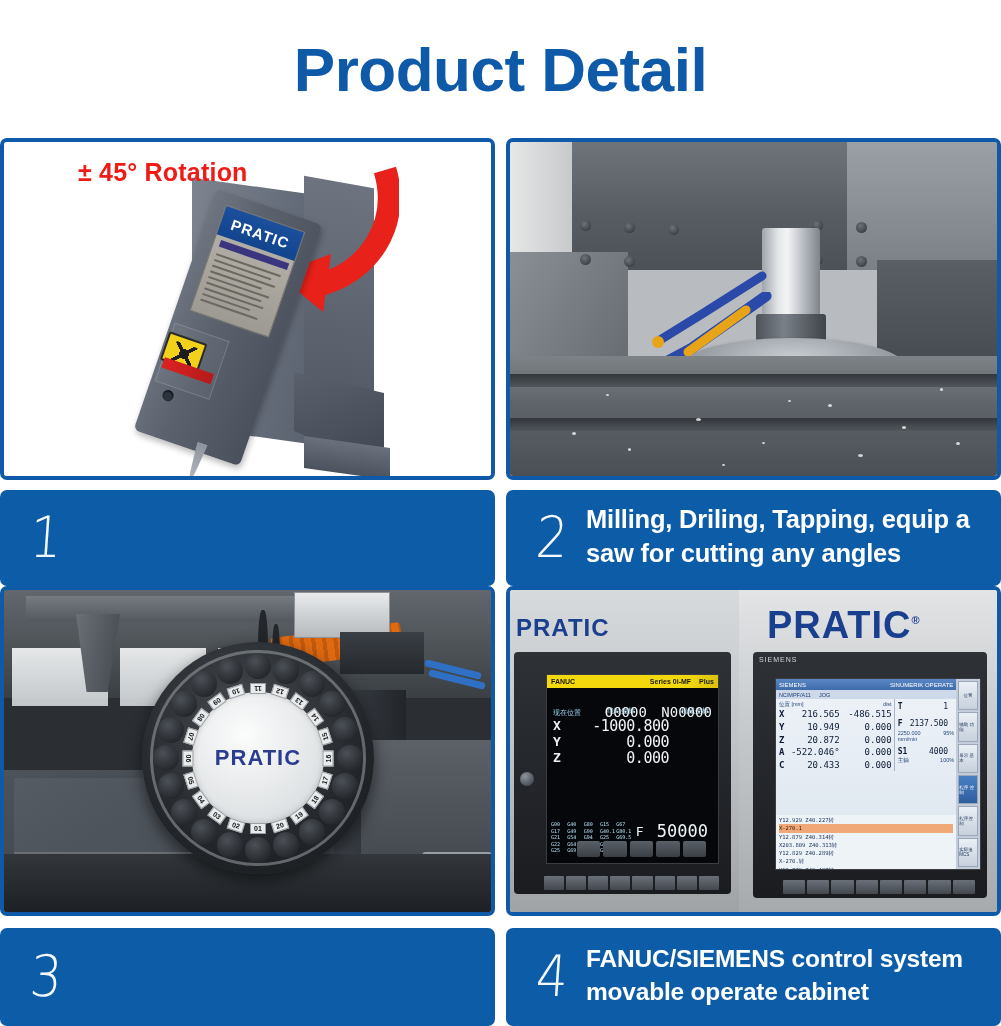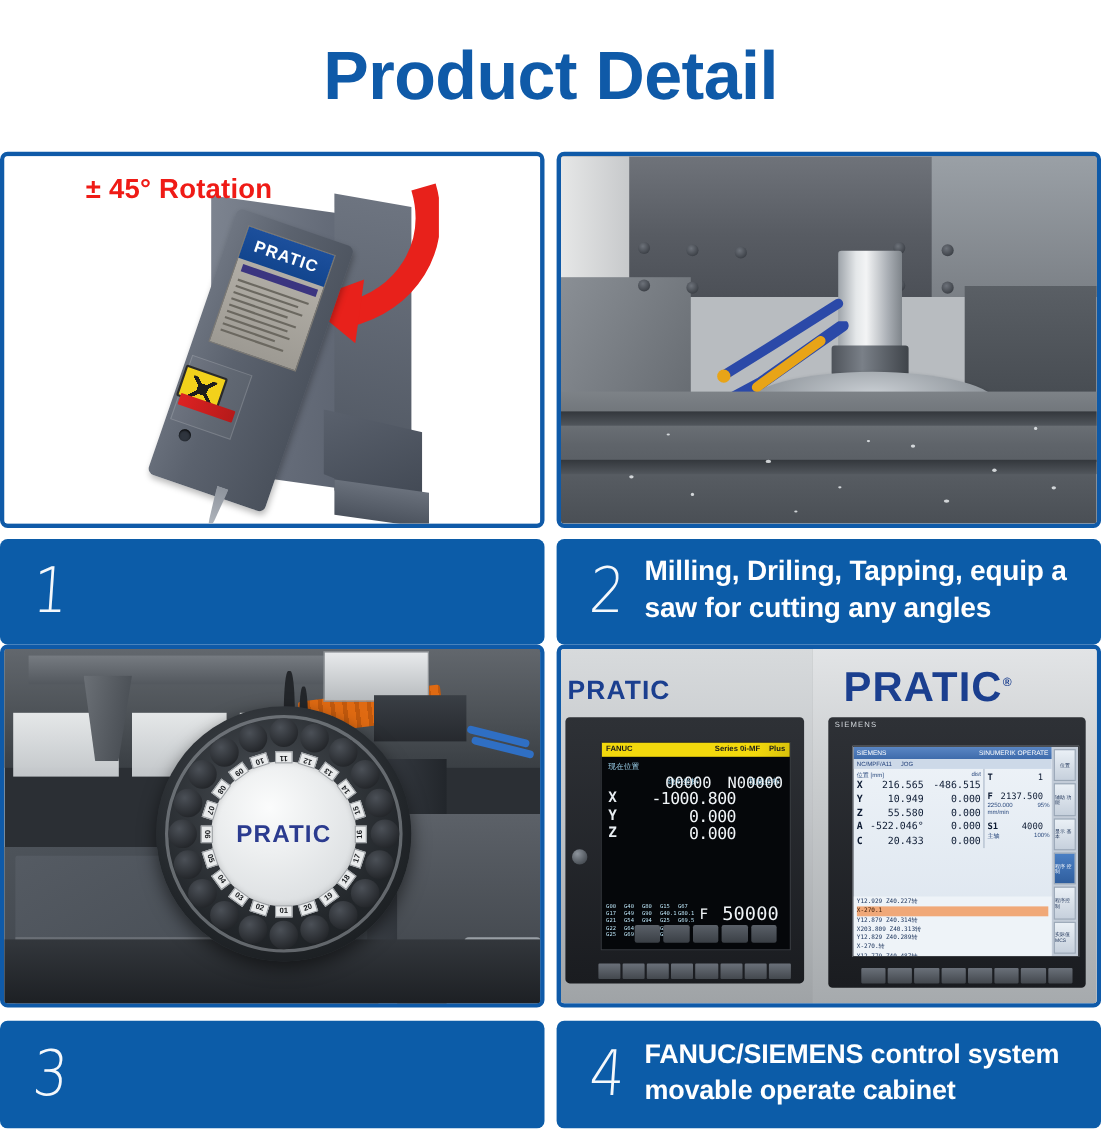--- a/index.html
+++ b/index.html
@@ -703,21 +703,21 @@
                 <div class="p4-knob"></div>
                 <div class="p4-screen fanuc">
                   <div class="fanuc-top">
                     <span>FANUC</span>
                     <span style="display:flex;gap:8px;align-items:center;">
                       <span>Series 0i-MF</span>
                       <span>Plus</span>
                     </span>
                   </div>
                   <div class="fanuc-body">
-                    <div class="fanuc-lbl" style="left:6px;top:4px;">现在位置</div>
+                    <div class="fanuc-lbl" style="left:6px;top:20px;">现在位置</div>
                     <div class="fanuc-lbl" style="left:60px;top:18px;">绝对坐标</div>
                     <div class="fanuc-lbl" style="left:134px;top:18px;">机械坐标</div>
 
                     <div class="fanuc-on">
                       <span>O0000</span>
                       <span style="margin-left:6px;">N00000</span>
                     </div>
 
                     <div class="fanuc-axis" style="left:6px;top:30px;">X</div>
                     <div class="fanuc-val" style="left:18px;top:29px;width:104px;">-1000.800</div>
@@ -806,21 +806,21 @@
                               <span class="sie-v1">216.565</span>
                               <span class="sie-v2">-486.515</span>
                             </div>
                             <div class="sie-row">
                               <span class="sie-ax">Y</span>
                               <span class="sie-v1">10.949</span>
                               <span class="sie-v2">0.000</span>
                             </div>
                             <div class="sie-row">
                               <span class="sie-ax">Z</span>
-                              <span class="sie-v1">55.580</span>
+                              <span class="sie-v1">20.872</span>
                               <span class="sie-v2">0.000</span>
                             </div>
                             <div class="sie-row">
                               <span class="sie-ax">A</span>
                               <span class="sie-v1">-522.046°</span>
                               <span class="sie-v2">0.000</span>
                             </div>
                             <div class="sie-row">
                               <span class="sie-ax">C</span>
                               <span class="sie-v1">20.433</span>

